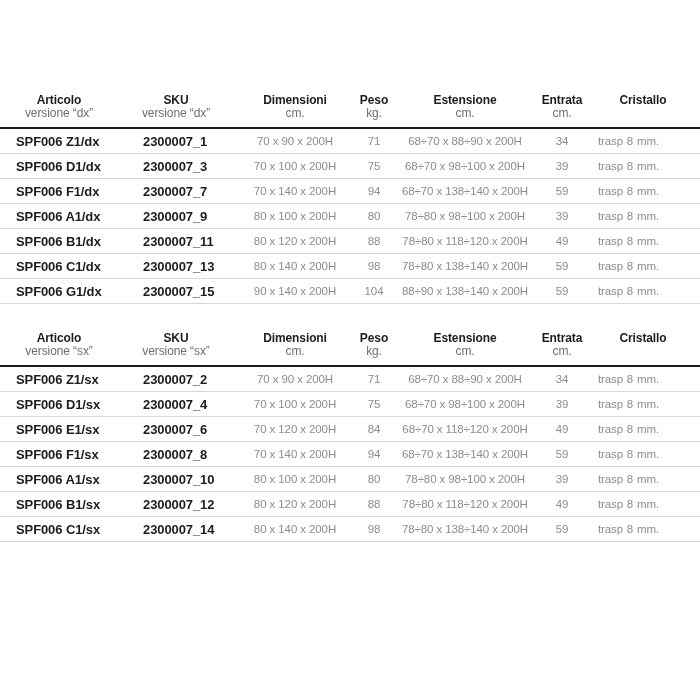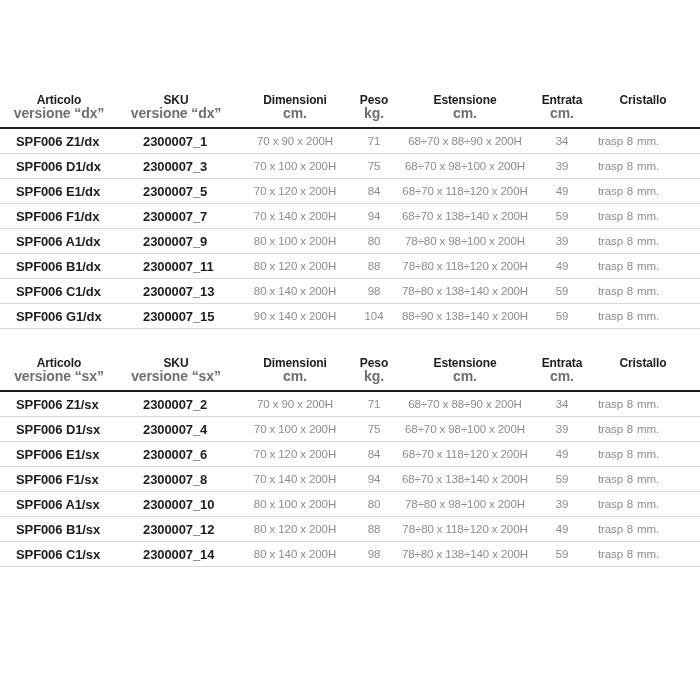--- a/index.html
+++ b/index.html
@@ -33,25 +33,24 @@
     font-weight: normal;
   }
   .h-label {
     font-size: 12px;
     font-weight: bold;
     color: #1d1d1b;
     line-height: 14px;
     letter-spacing: -0.1px;
   }
   .h-sub {
-    font-size: 14px;
+    font-size: 12px;
     color: #6e6e6e;
     line-height: 13px;
     letter-spacing: -0.1px;
-    font-weight: bold;
   }
   td {
     height: 22px;
     border-bottom: 1px solid #d9d9d9;
     font-size: 11.5px;
     color: #8c8c8c;
     text-align: center;
     letter-spacing: -0.1px;
     white-space: nowrap;
     overflow: hidden;
@@ -141,35 +140,20 @@
           <td class="c-entrata">39</td>
           <td class="c-cristallo">
             <div class="cristallo-wrap">
               <span>trasp</span>
               <span>8</span>
               <span>mm.</span>
             </div>
           </td>
         </tr>
         <tr>
-          <td class="c-articolo">SPF006  E1/dx</td>
-          <td class="c-sku">2300007_5</td>
-          <td class="c-dimensioni">70 x 120 x 200H</td>
-          <td class="c-peso">84</td>
-          <td class="c-estensione">68÷70 x 118÷120 x 200H</td>
-          <td class="c-entrata">49</td>
-          <td class="c-cristallo">
-            <div class="cristallo-wrap">
-              <span>trasp</span>
-              <span>8</span>
-              <span>mm.</span>
-            </div>
-          </td>
-        </tr>
-        <tr>
           <td class="c-articolo">SPF006  F1/dx</td>
           <td class="c-sku">2300007_7</td>
           <td class="c-dimensioni">70 x 140 x 200H</td>
           <td class="c-peso">94</td>
           <td class="c-estensione">68÷70 x 138÷140 x 200H</td>
           <td class="c-entrata">59</td>
           <td class="c-cristallo">
             <div class="cristallo-wrap">
               <span>trasp</span>
               <span>8</span>

